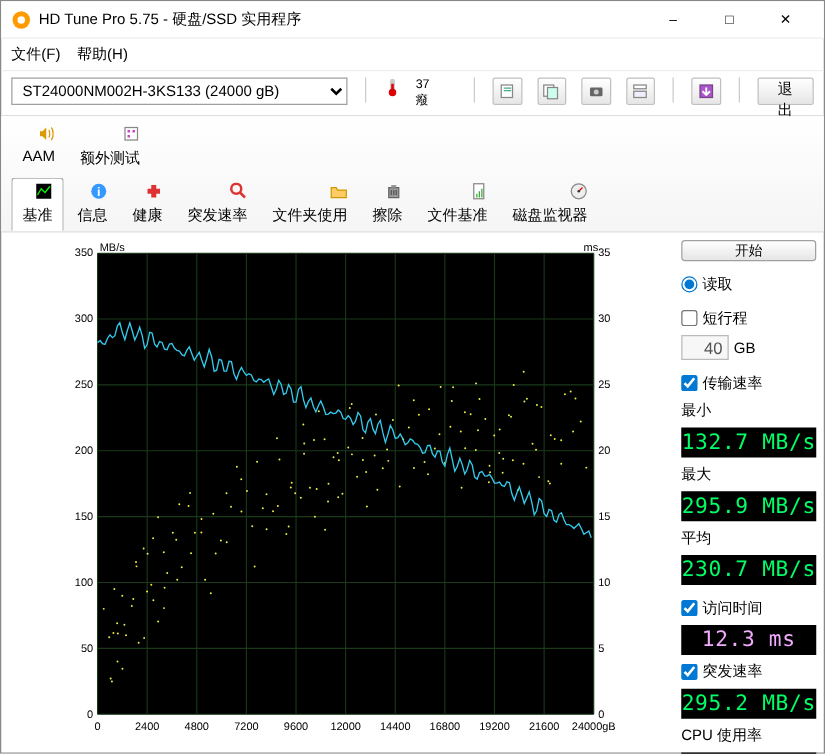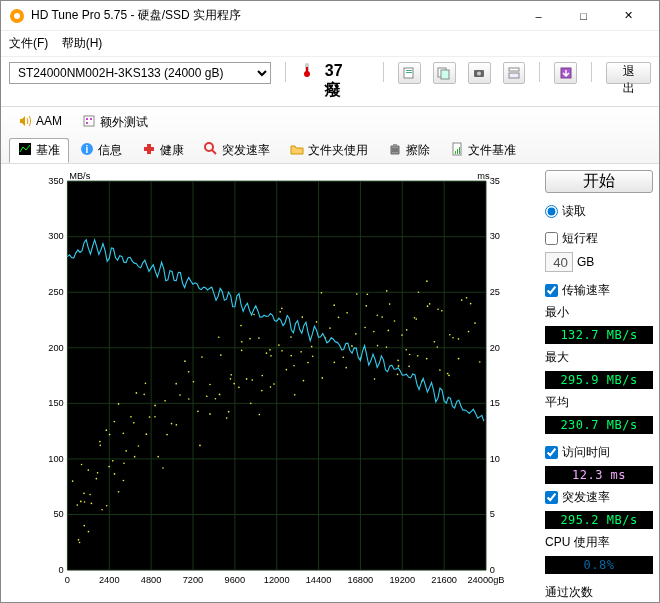--- a/index.html
+++ b/index.html
@@ -7,40 +7,40 @@
 .window { width: 660px; height: 603px; background: #fff; border: 1px solid #888; display: flex; flex-direction: column; }
 .titlebar { height: 30px; display: flex; align-items: center; padding: 0 8px; background: #fff; border-bottom: 1px solid #eee; justify-content: space-between; }
 .titlebar .icon { width: 16px; height: 16px; margin-right: 6px; }
 .titlebar .title { flex: 1; font-size: 12px; color: #000; }
 .winbtn { width: 45px; height: 28px; display: flex; align-items: center; justify-content: center; color: #000; cursor: pointer; }
 .menubar { padding: 4px 8px; font-size: 12px; border-bottom: 1px solid #eee; }
 .menubar span { margin-right: 10px; cursor: pointer; }
 .toolbar { padding: 5px 8px; display: flex; align-items: flex-start; gap: 12px; border-bottom: 1px solid #ddd; }
 .drive-select { width: 275px; height: 22px; font-size: 12px; padding: 1px 4px; border: 1px solid #a0a0a0; background: #fff; }
 .spacer { flex: 1; }
-.temp { color: #000; font-size: 16px; font-weight: bold; }
+.temp { color: #000; font-size: 10px; font-weight: normal; }
 .sep { width: 1px; height: 20px; background: #ccc; margin: 0 2px; }
 .tbtn { width: 24px; height: 22px; border: 1px solid #c0c0c0; background: linear-gradient(#fff,#e6e6e6); border-radius: 2px; display: inline-flex; align-items: center; justify-content: center; cursor: pointer; }
 .exitbtn { height: 22px; padding: 0 10px; border: 1px solid #c0c0c0; background: linear-gradient(#fff,#e6e6e6); border-radius: 2px; font-size: 12px; cursor: pointer; }
 .tabrow { background: linear-gradient(#fff,#f5f5f5); border-bottom: 1px solid #ddd; }
 .tabrow-inner { display: flex; padding: 3px 8px 0 8px; gap: 2px; flex-wrap: wrap; }
-.tab { padding: 3px 8px; font-size: 12px; cursor: pointer; display: inline-flex; align-items: flex-start; gap: 4px; border: 1px solid transparent; border-radius: 3px 3px 0 0; }
+.tab { padding: 3px 8px; font-size: 12px; cursor: pointer; display: inline-flex; align-items: flex-end; gap: 4px; border: 1px solid transparent; border-radius: 3px 3px 0 0; flex-direction: column; }
 .tab.active { border-color: #aaa; border-bottom-color: #fff; background: #fff; }
 .ticon { width: 14px; height: 14px; }
 .content { flex: 1; display: flex; padding: 6px; gap: 6px; min-height: 0; }
 .chart-area { flex: 1; position: relative; }
 .chart-area svg { width: 100%; height: 100%; }
 .side { width: 108px; display: flex; flex-direction: column; gap: 5px; font-size: 12px; }
-.startbtn { height: 28px; border: 1px solid #a0a0a0; background: linear-gradient(#fff,#e6e6e6); border-radius: 3px; font-size: 16px; cursor: pointer; }
+.startbtn { height: 28px; border: 1px solid #a0a0a0; background: linear-gradient(#fff,#e6e6e6); border-radius: 3px; font-size: 11px; cursor: pointer; }
 .sep-h { height: 1px; background: #ccc; }
 .radio-row, .check-row { display: flex; align-items: center; gap: 4px; }
 .short-row { display: flex; align-items: center; gap: 4px; }
-.short-row input { width: 28px; height: 20px; text-align: right; padding-right: 4px; border: 1px solid #bbb; background: #f7f7f7; }
+.short-row input { width: 38px; height: 20px; text-align: right; padding-right: 4px; border: 1px solid #bbb; background: #f7f7f7; }
 .stat-label { color: #000; }
-.stat-val { background: #000; color: #00ff66; font-family: Consolas, monospace; text-align: center; padding: 2px 0; font-size: 12px; letter-spacing: 0.5px; }
+.stat-val { background: #000; color: #00ff66; font-family: Consolas, monospace; text-align: center; padding: 2px 0; font-size: 17px; letter-spacing: 0.5px; }
 .stat-val.ms { color: #f0abfc; }
 .stat-val.cpu { color: #0369a1; }
 .chk { accent-color: #0078d4; }
 </style>
 </head>
 <body>
 <div class="window">
 
 <div class="titlebar">
   <svg class="icon" viewBox="0 0 16 16">
@@ -172,20 +172,28 @@
           <span>擦除</span>
         </div>
     <div class="tab">
           <svg class="ticon" viewBox="0 0 14 14">
             <rect x="3" y="1" width="8" height="12" fill="#fff" stroke="#888"></rect>
             <rect x="5" y="9" width="1" height="3" fill="#3a3"></rect>
             <rect x="7" y="7" width="1" height="5" fill="#3a3"></rect>
             <rect x="9" y="5" width="1" height="7" fill="#3a3"></rect>
           </svg>
           <span>文件基准</span>
+        </div>
+    <div class="tab">
+          <svg class="ticon" viewBox="0 0 14 14">
+            <circle cx="7" cy="7" r="6" fill="#eee" stroke="#888"></circle>
+            <line x1="7" y1="7" x2="10" y2="4" stroke="#d00"></line>
+            <circle cx="7" cy="7" r="1" fill="#333"></circle>
+          </svg>
+          <span>磁盘监视器</span>
         </div>
   </div>
 </div>
 
 <div class="content">
   <div class="chart-area">
     <svg viewBox="0 0 520 460" id="chart-svg">
           <rect x="38" y="12" width="452" height="420" fill="#000"></rect>
           <line x1="38" y1="12" x2="38" y2="432" stroke="#1a3a1a"></line>
           <line x1="83.2" y1="12" x2="83.2" y2="432" stroke="#1a3a1a"></line>

